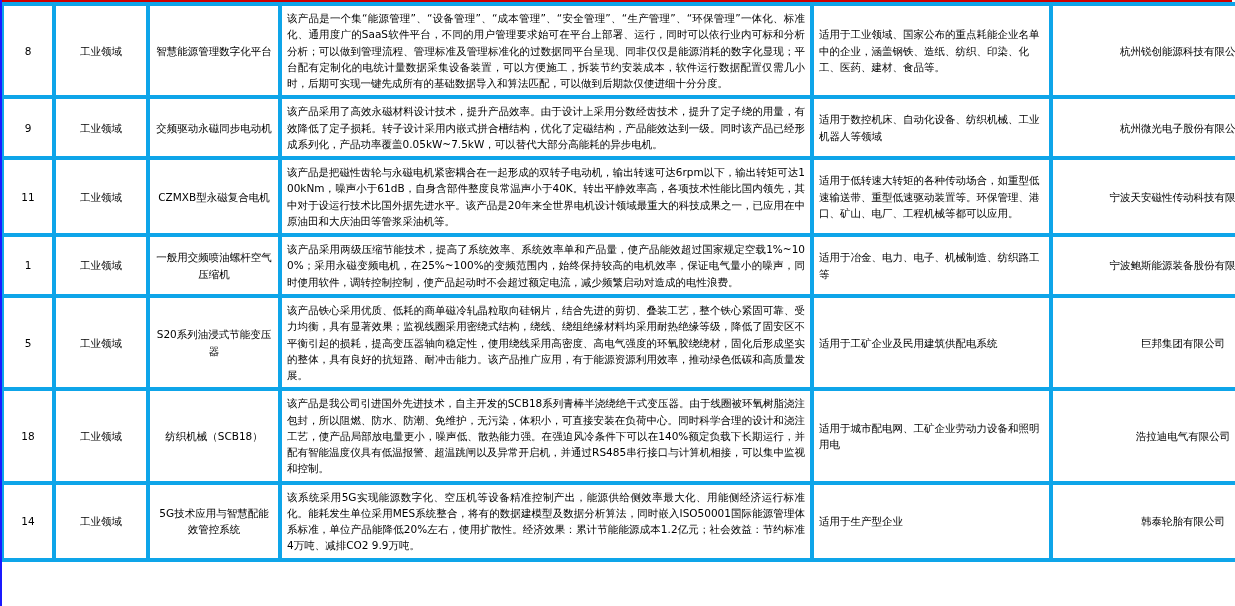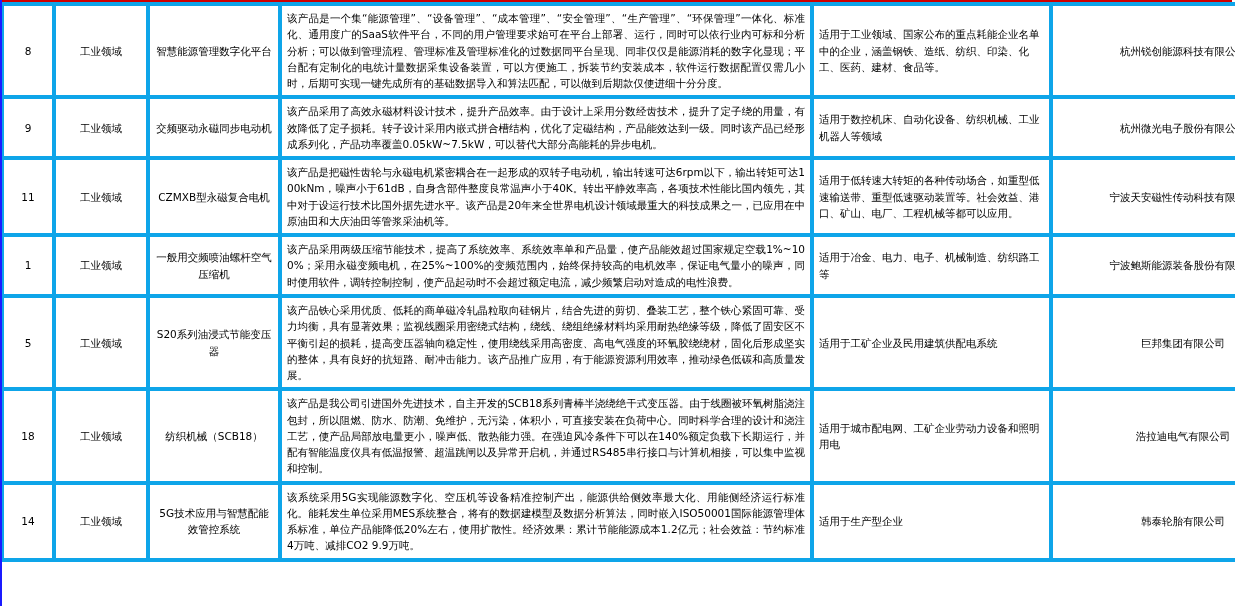--- a/index.html
+++ b/index.html
@@ -96,21 +96,21 @@
         <td class="c-desc">该产品采用了高效永磁材料设计技术，提升产品效率。由于设计上采用分数经齿技术，提升了定子绕的用量，有效降低了定子损耗。转子设计采用内嵌式拼合槽结构，优化了定磁结构，产品能效达到一级。同时该产品已经形成系列化，产品功率覆盖0.05kW~7.5kW，可以替代大部分高能耗的异步电机。</td>
         <td class="c-apply">适用于数控机床、自动化设备、纺织机械、工业机器人等领域</td>
         <td class="c-company">杭州微光电子股份有限公司</td>
       </tr>
 
       <tr>
         <td class="c-idx">11</td>
         <td class="c-field">工业领域</td>
         <td class="c-name">CZMXB型永磁复合电机</td>
         <td class="c-desc">该产品是把磁性齿轮与永磁电机紧密耦合在一起形成的双转子电动机，输出转速可达6rpm以下，输出转矩可达100kNm，噪声小于61dB，自身含部件整度良常温声小于40K。转出平静效率高，各项技术性能比国内领先，其中对于设运行技术比国外据先进水平。该产品是20年来全世界电机设计领域最重大的科技成果之一，已应用在中原油田和大庆油田等管浆采油机等。</td>
-        <td class="c-apply">适用于低转速大转矩的各种传动场合，如重型低速输送带、重型低速驱动装置等。社会效益、港口、矿山、电厂、工程机械等都可以应用。</td>
+        <td class="c-apply">适用于低转速大转矩的各种传动场合，如重型低速输送带、重型低速驱动装置等。环保管理、港口、矿山、电厂、工程机械等都可以应用。</td>
         <td class="c-company">宁波天安磁性传动科技有限公司</td>
       </tr>
 
       <tr>
         <td class="c-idx">1</td>
         <td class="c-field">工业领域</td>
         <td class="c-name">一般用交频喷油螺杆空气压缩机</td>
         <td class="c-desc">该产品采用两级压缩节能技术，提高了系统效率、系统效率单和产品量，使产品能效超过国家规定空载1%~100%；采用永磁变频电机，在25%~100%的变频范围内，始终保持较高的电机效率，保证电气量小的噪声，同时使用软件，调转控制控制，使产品起动时不会超过额定电流，减少频繁启动对造成的电性浪费。</td>
         <td class="c-apply">适用于冶金、电力、电子、机械制造、纺织路工等</td>
         <td class="c-company">宁波鲍斯能源装备股份有限公司</td>

